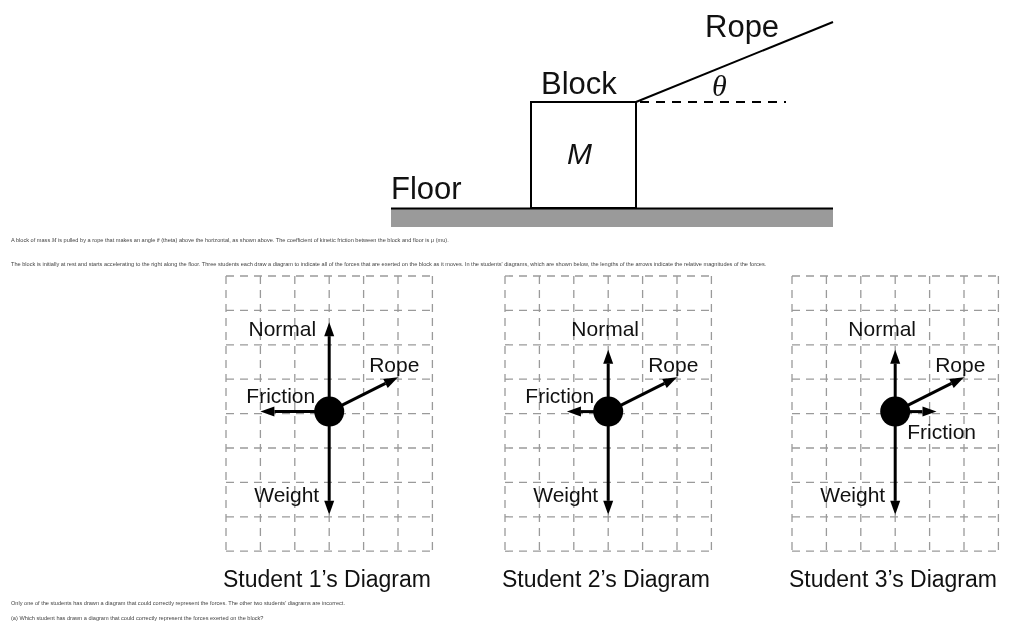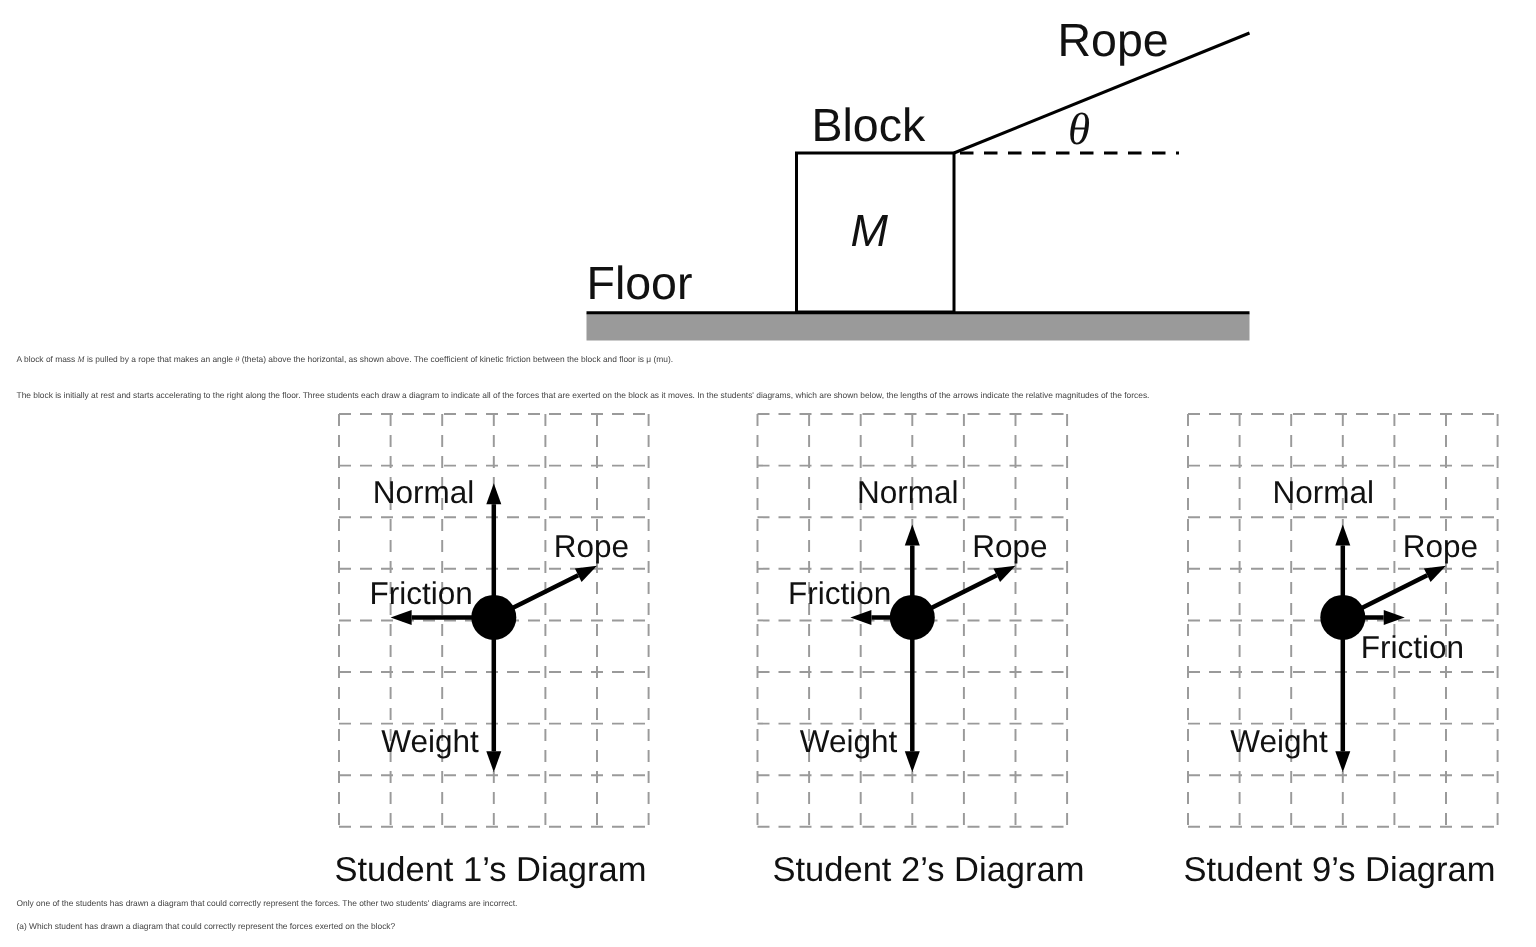--- a/index.html
+++ b/index.html
@@ -123,17 +123,17 @@
       <polygon points="936.48,411.6 922.48,416.6 922.48,406.6" fill="#000"></polygon>
       <text x="907.2" y="438.6" font-size="21" text-anchor="start">Friction</text>
       <line x1="895.2" y1="411.6" x2="951.4780193260012" y2="383.46099033699943" stroke="#000" stroke-width="3"></line>
       <polygon points="964,377.20000000000005 953.7140873035011,387.93312629199903 949.2419513485014,378.98885438199983" fill="#000"></polygon>
       <text x="935.2" y="371.6" font-size="21" text-anchor="start">Rope</text>
       <circle cx="895.2" cy="411.6" r="15" fill="#000"></circle>
     </g>
   </svg>
 
 <div class="abs caption" style="left:223px; top:566px;">Student 1’s Diagram</div>
-<div class="abs caption" style="left:502px; top:566px;margin-left:13px;">Student 2’s Diagram</div>
-<div class="abs caption" style="left:789px; top:566px;">Student 9’s Diagram</div>
+<div class="abs caption" style="left:502px; top:566px;">Student 2’s Diagram</div>
+<div class="abs caption" style="left:789px; top:566px;">Student 3’s Diagram</div>
 
 <div class="abs small" style="left:11px; top:600px;">Only one of the students has drawn a diagram that could correctly represent the forces. The other two students' diagrams are incorrect.</div>
 <div class="abs small" style="left:11px; top:615px;">(a) Which student has drawn a diagram that could correctly represent the forces exerted on the block?</div>
 
 </body></html>

